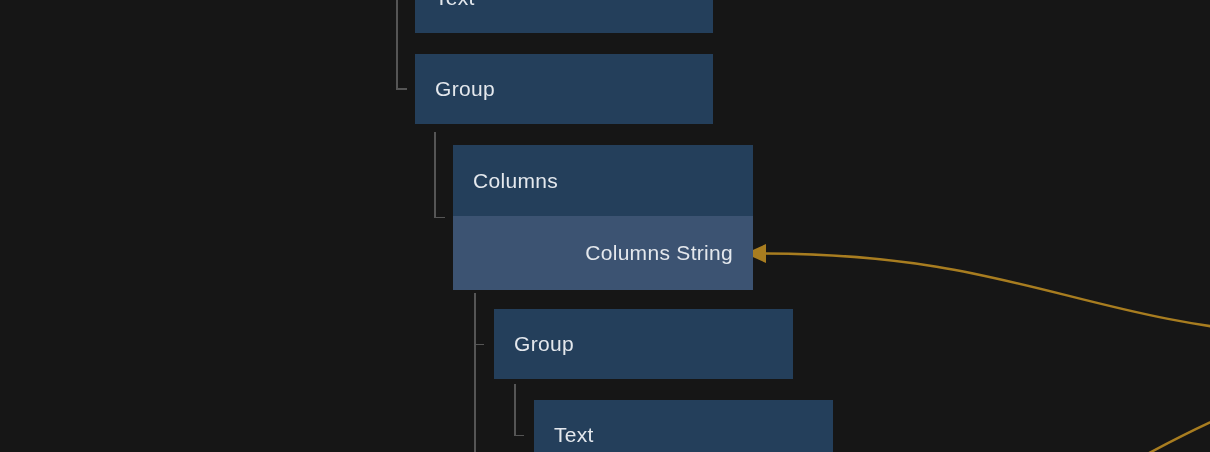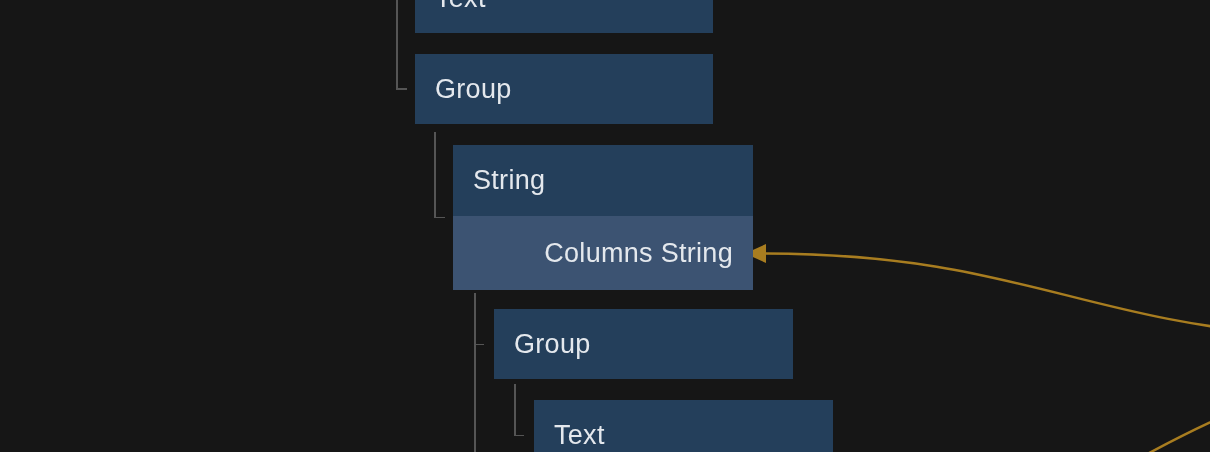--- a/index.html
+++ b/index.html
@@ -13,21 +13,21 @@
     font-family: "Liberation Sans", sans-serif;
   }
   .node { position: absolute; }
   .node-row {
     display: flex;
     align-items: center;
     height: 70px;
     padding: 0 20px;
     background: var(--node-title-bg, #243F5B);
     color: var(--node-label, #E4E8ED);
-    font-size: 27px;
+    font-size: 21px;
     letter-spacing: 0.3px;
   }
   .node-row.port {
     height: 74px;
     justify-content: flex-end;
     background: var(--node-port-bg, #3C5372);
   }
   .node-row span { white-space: nowrap; }
   .tline { position: absolute; background: var(--tree-line, #555555); }
   .tline.v { width: 1.5px; }
@@ -64,21 +64,21 @@
   </div>
 
   <div class="node" style="left:415px; top:54px; width:298px;">
     <div class="node-row">
       <span>Group</span>
     </div>
   </div>
 
   <div class="node" style="left:453px; top:145px; width:300px;">
     <div class="node-row" style="height:71px;">
-      <span>String</span>
+      <span>Columns</span>
     </div>
     <div class="node-row port">
       <span>Columns String</span>
     </div>
   </div>
 
   <div class="node" style="left:494px; top:309px; width:299px;">
     <div class="node-row">
       <span>Group</span>
     </div>

